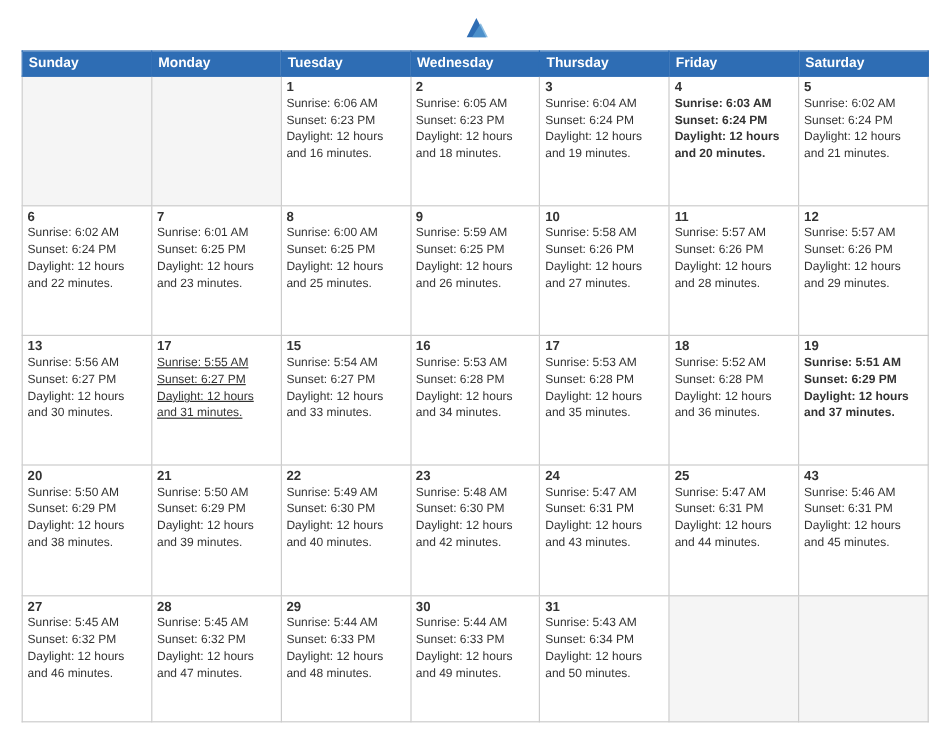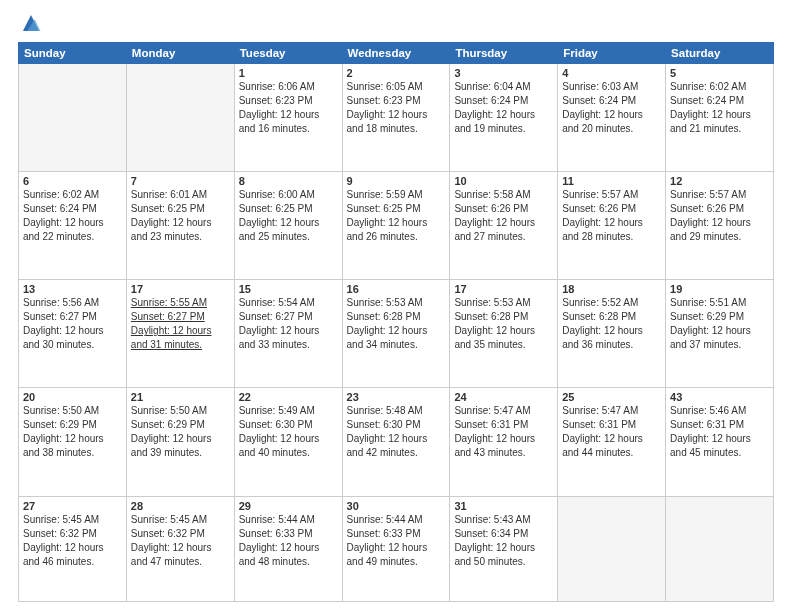--- a/index.html
+++ b/index.html
@@ -9,20 +9,21 @@
       width: 792px;
       height: 612px;
       overflow: hidden;
     }
     .page {
       width: 792px;
       height: 612px;
       padding: 16px 18px 10px 18px;
       display: flex;
       flex-direction: column;
+      align-items: center;
     }
     .header {
       display: flex;
       justify-content: space-between;
       align-items: flex-start;
       margin-bottom: 8px;
     }
     .logo {
       display: flex;
       align-items: center;
@@ -154,21 +155,21 @@
 Daylight: 12 hours and 18 minutes.</div>
           </td>
           <td>
             <span class="day-num">3</span>
             <div class="day-info" style="white-space: pre-line;">Sunrise: 6:04 AM
 Sunset: 6:24 PM
 Daylight: 12 hours and 19 minutes.</div>
           </td>
           <td>
             <span class="day-num">4</span>
-            <div class="day-info" style="white-space: pre-line;">Sunrise: 6:03 AM
+            <div class="day-info" style="white-space: pre-line; font-weight: bold;">Sunrise: 6:03 AM
 Sunset: 6:24 PM
 Daylight: 12 hours and 20 minutes.</div>
           </td>
           <td>
             <span class="day-num">5</span>
             <div class="day-info" style="white-space: pre-line;">Sunrise: 6:02 AM
 Sunset: 6:24 PM
 Daylight: 12 hours and 21 minutes.</div>
           </td>
         </tr>
@@ -248,21 +249,21 @@
 Daylight: 12 hours and 35 minutes.</div>
           </td>
           <td>
             <span class="day-num">18</span>
             <div class="day-info" style="white-space: pre-line;">Sunrise: 5:52 AM
 Sunset: 6:28 PM
 Daylight: 12 hours and 36 minutes.</div>
           </td>
           <td>
             <span class="day-num">19</span>
-            <div class="day-info" style="white-space: pre-line;">Sunrise: 5:51 AM
+            <div class="day-info" style="white-space: pre-line; font-weight: bold;">Sunrise: 5:51 AM
 Sunset: 6:29 PM
 Daylight: 12 hours and 37 minutes.</div>
           </td>
         </tr>
         <tr>
           <td>
             <span class="day-num">20</span>
             <div class="day-info" style="white-space: pre-line;">Sunrise: 5:50 AM
 Sunset: 6:29 PM
 Daylight: 12 hours and 38 minutes.</div>

